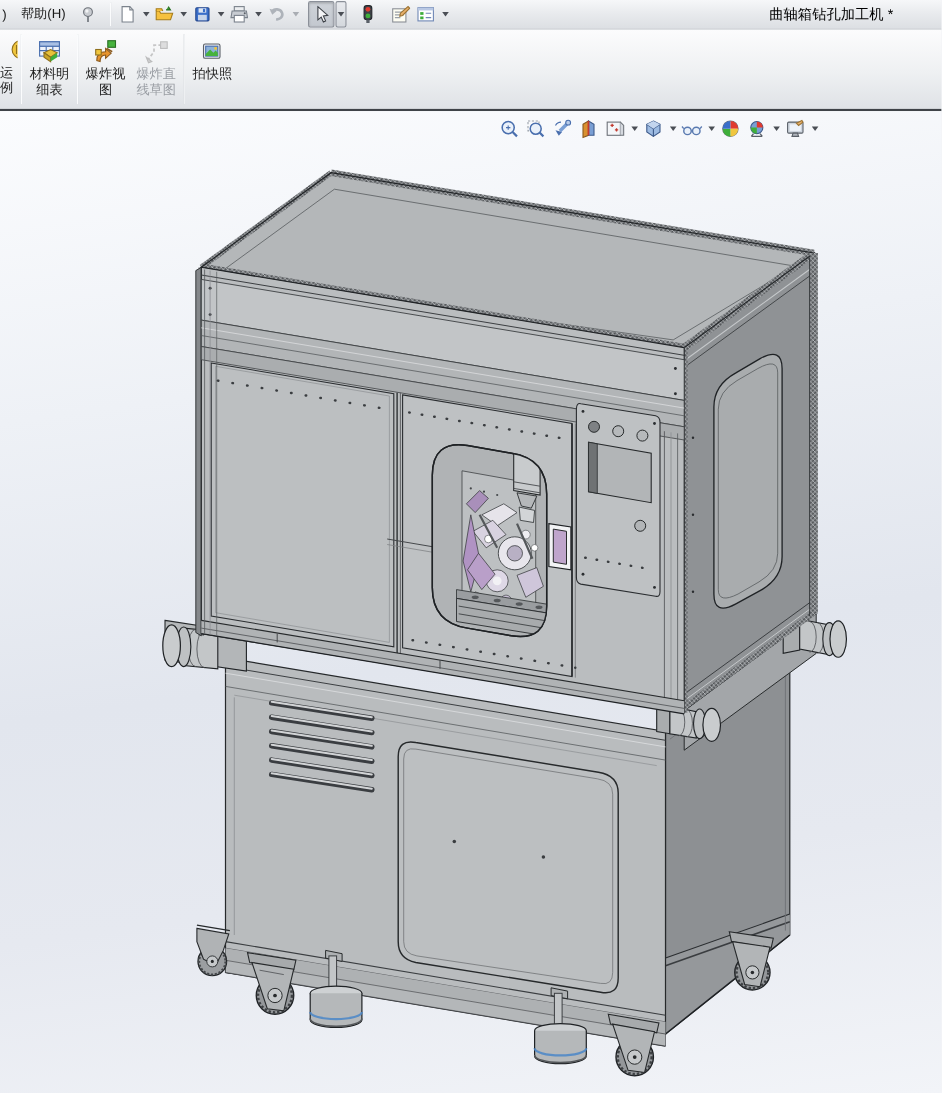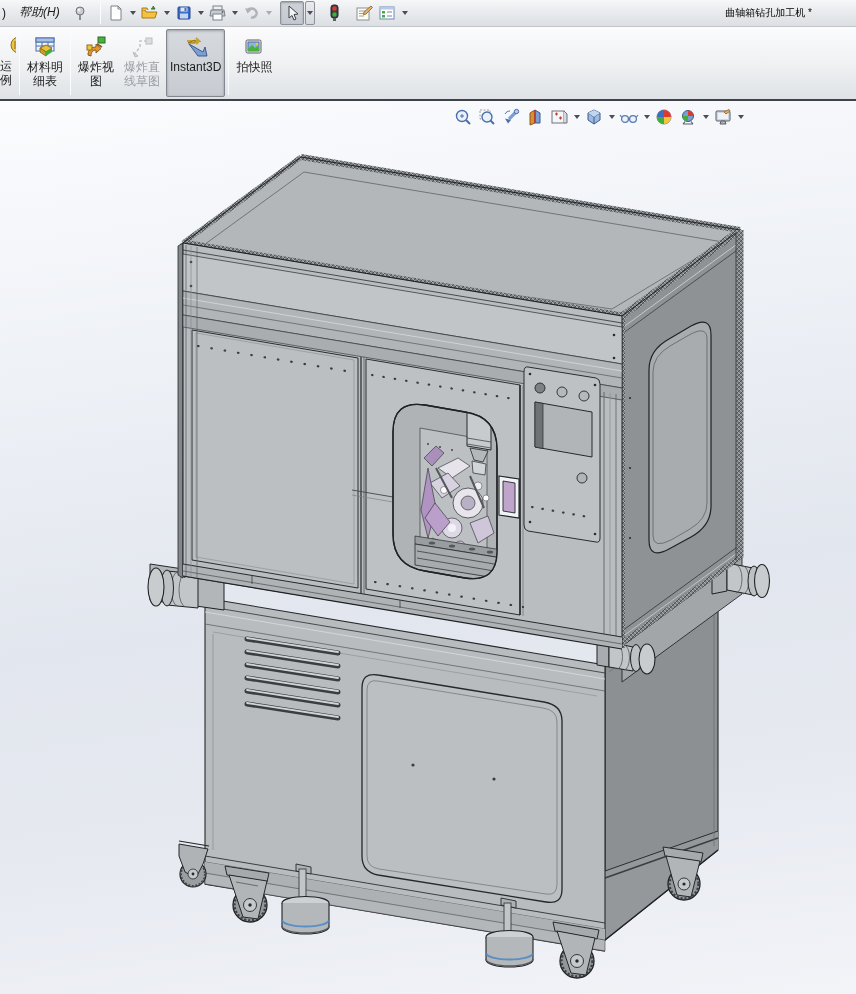--- a/index.html
+++ b/index.html
@@ -5,29 +5,29 @@
   * { margin:0; padding:0; box-sizing:border-box; }
   html,body { width:856px; height:994px; overflow:hidden;
     font-family:"Liberation Sans","DejaVu Sans",sans-serif; }
   .app { width:856px; height:994px; display:flex; flex-direction:column; background:#eceef1; }
 
   
   .menubar { height:27px; flex:0 0 27px; display:flex; align-items:center;
     background:linear-gradient(180deg,#f6f7f9 0%,#e9ebee 45%,#dcdfe3 100%);
     border-bottom:1px solid #c2c6cb; font-size:12px; color:#1a1a1a; }
   .menu-clip { width:10px; overflow:hidden; padding-left:2px; color:#1a1a1a; }
-  .menu-item { padding:4px 9px 5px; cursor:default;font-style:italic; }
+  .menu-item { padding:4px 9px 5px; cursor:default; }
   .pin-btn { width:22px; height:22px; display:flex; align-items:center; justify-content:center; margin-right:6px; }
   .tb-sep { width:1px; height:22px; background:#b6bac0; border-right:1px solid #fbfcfd; margin:0 3px; }
   .std-btn { width:24px; height:24px; display:flex; align-items:center; justify-content:center; border:1px solid transparent; border-radius:2px; }
   .std-btn.pressed { background:linear-gradient(180deg,#cfd3d9,#c3c8cf); border:1px solid #8b9099; box-shadow:inset 0 1px 2px rgba(0,0,0,.25); }
   .drop { width:10px; height:24px; display:flex; align-items:center; justify-content:center; }
   .drop.boxed { border:1px solid #8b9099; background:linear-gradient(180deg,#e8eaee,#d4d8dd); height:24px; border-radius:2px; margin-left:1px; }
   .caret { width:0; height:0; border-left:3px solid transparent; border-right:3px solid transparent; border-top:4px solid #4a4e55; }
-  .title { margin-left:auto; padding-right:44px; font-size:10px; color:#000; white-space:nowrap; }
+  .title { margin-left:auto; padding-right:44px; font-size:13px; color:#000; white-space:nowrap; }
 
   
   .cmdbar { height:74px; flex:0 0 74px; display:flex; align-items:stretch;
     background:linear-gradient(180deg,#fcfcfd 0%,#eef0f2 55%,#dfe2e6 100%);
     border-bottom:2px solid #3f4348; }
   .cmd-btn { display:flex; flex-direction:column; align-items:center; padding:4px 3px 2px;
     border:1px solid transparent; border-radius:2px; margin:2px 1px; }
   .cmd-ico { width:26px; height:26px; display:flex; align-items:center; justify-content:center; }
   .cmd-lbl { font-size:12px; line-height:14px; color:#1c1c1c; text-align:center; white-space:nowrap; }
   .cmd-btn.disabled .cmd-lbl { color:#9a9ea4; }
@@ -194,31 +194,20 @@
     <div class="cmd-btn disabled">
       <span class="cmd-ico">
         <svg width="24" height="24">
             <path d="M4 20 L10 12 L10 6 L16 6" fill="none" stroke="#9aa0a8" stroke-width="1.6" stroke-dasharray="3 2"></path>
             <rect x="16" y="3" width="6" height="6" fill="#c4c8ce" stroke="#8a8f96"></rect>
             <path d="M3 17 L8 21 L5 22 Z" fill="#b0b5bc" stroke="#8a8f96"></path>
           </svg>
       </span>
       <span class="cmd-lbl">爆炸直</span>
       <span class="cmd-lbl">线草图</span>
-    </div>
-    <div class="cmd-btn pressed">
-      <span class="cmd-ico">
-        <svg width="26" height="24">
-            <path d="M4 6 L16 6 L13 3 M16 6 L13 9" fill="none" stroke="#caa427" stroke-width="2.2"></path>
-            <path d="M6 9 L20 17 L22 12 L24 21 L15 21 Z" fill="#7a9fd4" stroke="#3d5a8a"></path>
-            <path d="M5 8 L12 8 L12 5 Z" fill="#e8c23a" stroke="#8f6f1d"></path>
-          </svg>
-      </span>
-      <span class="cmd-lbl">Instant3D</span>
-      <span class="cmd-lbl"></span>
     </div>
     <div class="cmd-sep"></div>
     <div class="cmd-btn">
       <span class="cmd-ico">
         <svg width="22" height="22">
             <rect x="3" y="4" width="15" height="13" rx="1.5" fill="#e9ebee" stroke="#5a6068"></rect>
             <rect x="5" y="6" width="11" height="9" fill="#8fb3d9" stroke="#4a6fae"></rect>
             <path d="M5 13 L9 9 L12 12 L14 10 L16 12 L16 15 L5 15 Z" fill="#47b33e"></path>
             <circle cx="14" cy="8" r="1.3" fill="#f0c63e"></circle>
           </svg>

